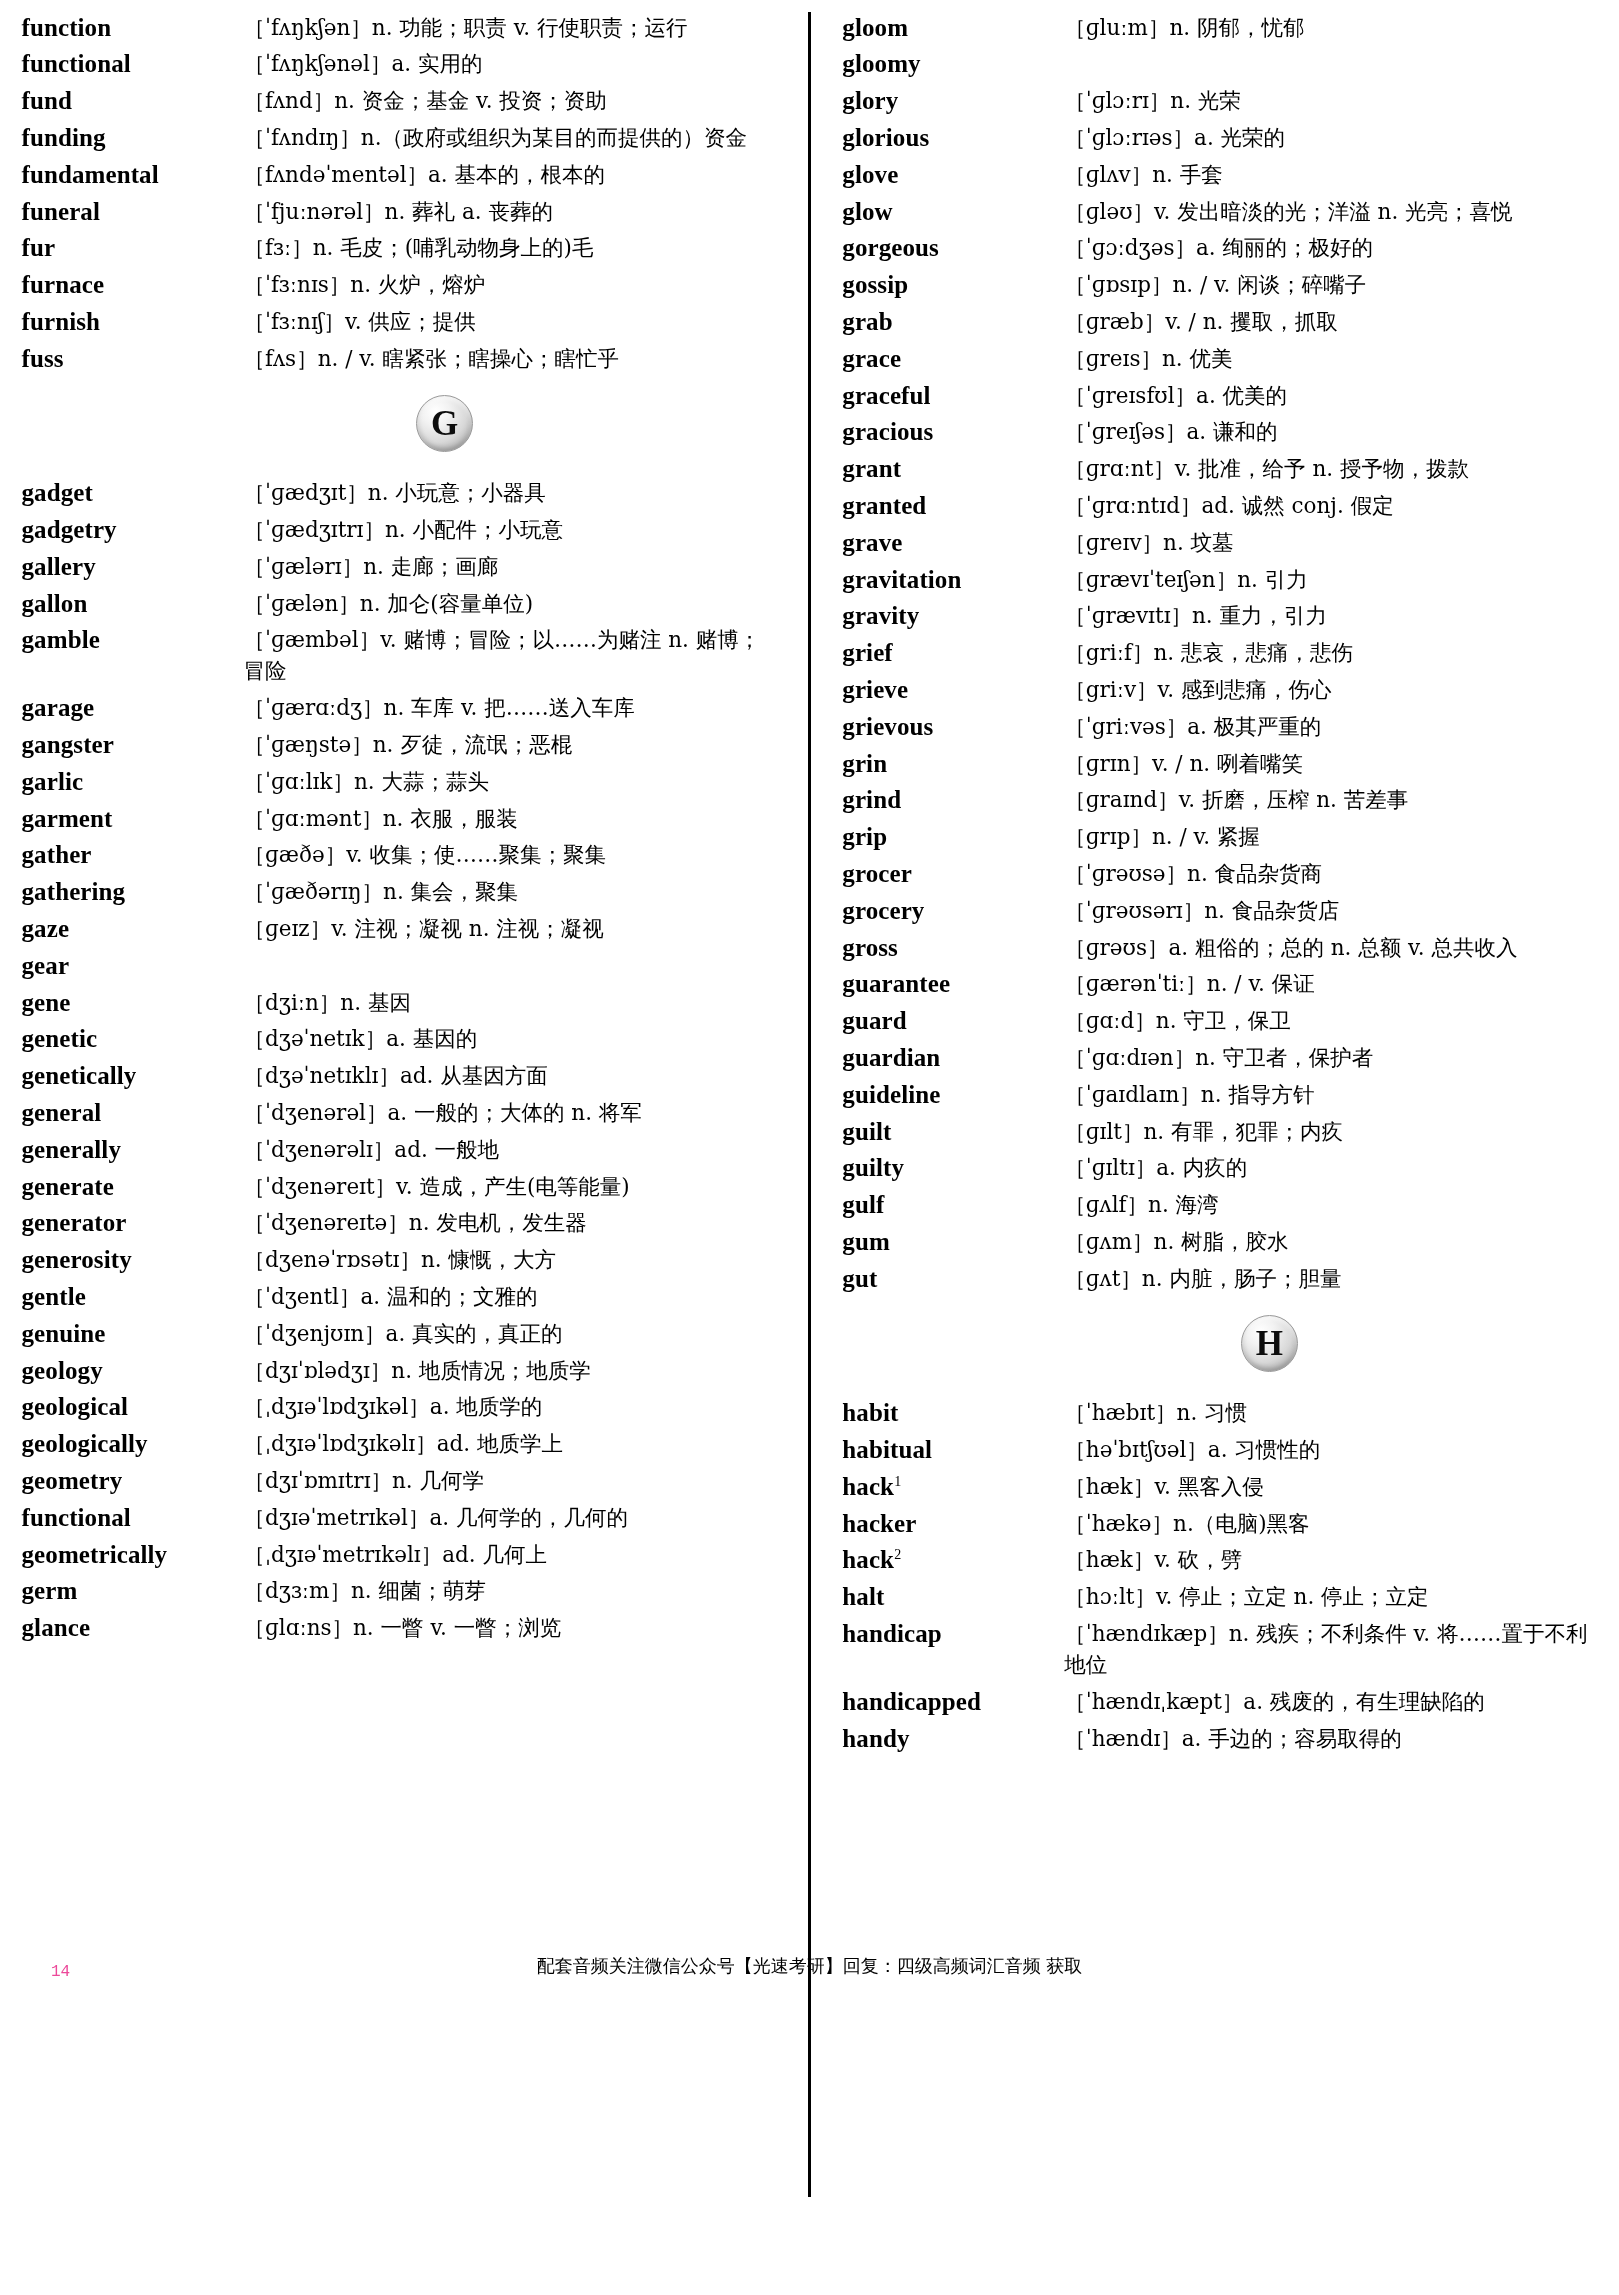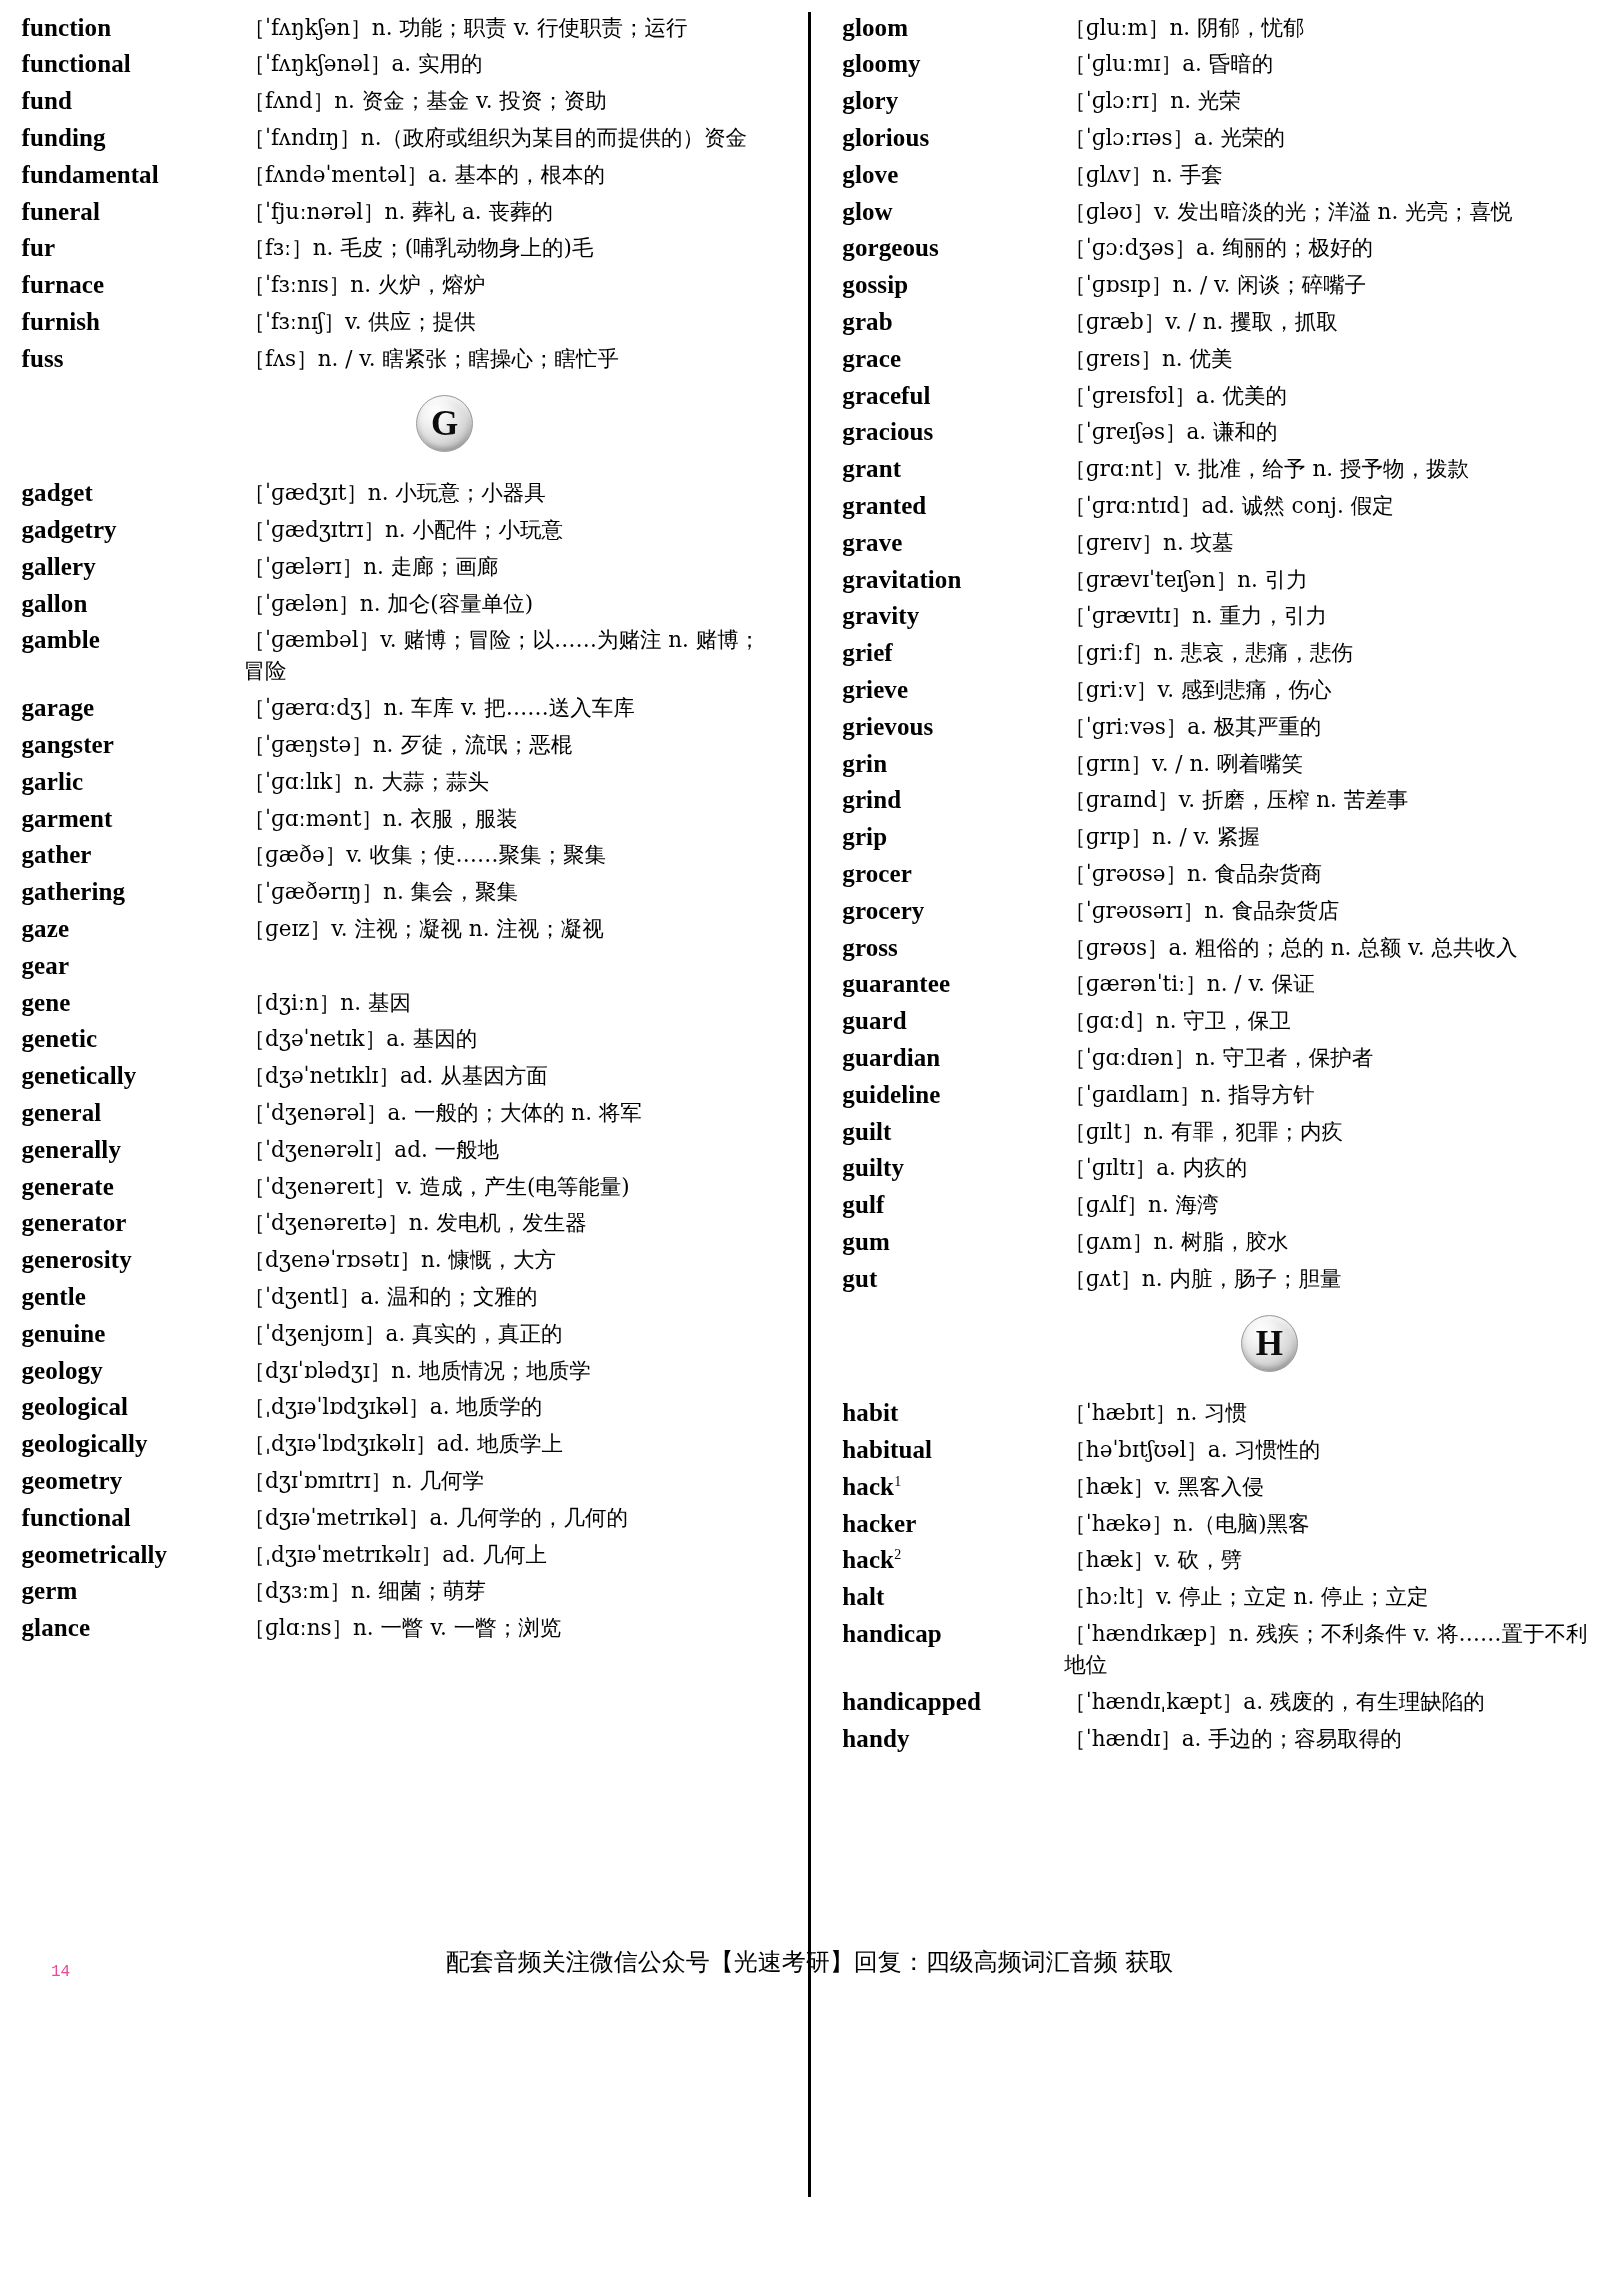--- a/index.html
+++ b/index.html
@@ -126,21 +126,21 @@
     font-family: Liberation Mono, monospace;
     color: #ec4899;
   }
 
   .footer-note {
     position: absolute;
     left: 0;
     right: 0;
     bottom: 8.3px;
     text-align: center;
-    font-size: 24px;
+    font-size: 18px;
     font-family: "DejaVu Sans", "Liberation Sans", sans-serif;
     color: #000;
   }
 </style>
 </head>
 <body>
 
 <div class="page">
 
   <div class="columns">
@@ -323,21 +323,20 @@
     <div class="divider"></div>
 
     <div class="col col-right">
       <div>
         <div class="entry">
           <div class="headword">gloom</div>
           <div class="sense">［ɡluːm］n. 阴郁，忧郁</div>
         </div>
         <div class="entry">
           <div class="headword">gloomy</div>
-          <div class="sense">［ˈɡluːmɪ］a. 昏暗的</div>
         </div>
         <div class="entry">
           <div class="headword">glory</div>
           <div class="sense">［ˈɡlɔːrɪ］n. 光荣</div>
         </div>
         <div class="entry">
           <div class="headword">glorious</div>
           <div class="sense">［ˈɡlɔːrɪəs］a. 光荣的</div>
         </div>
         <div class="entry">

